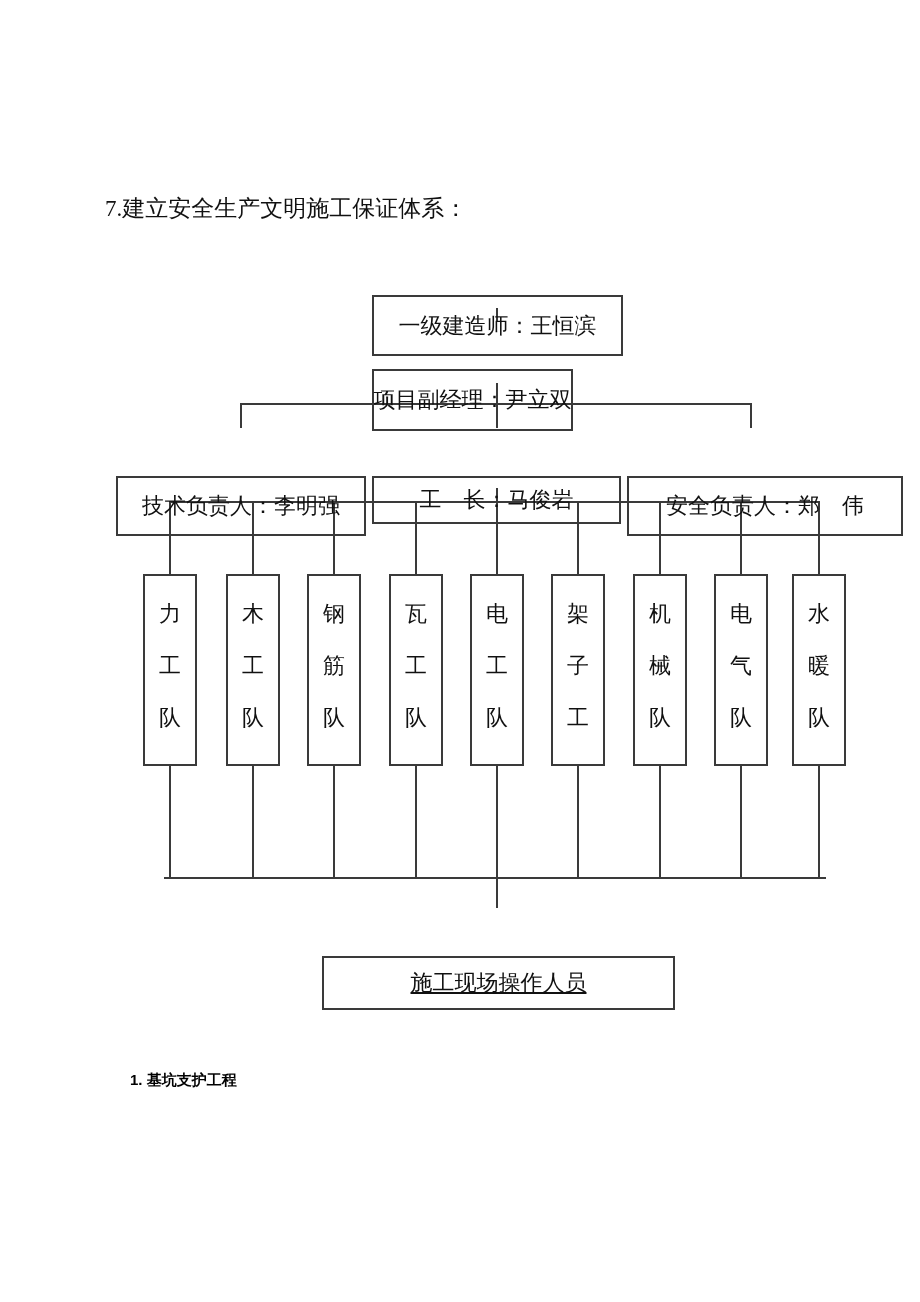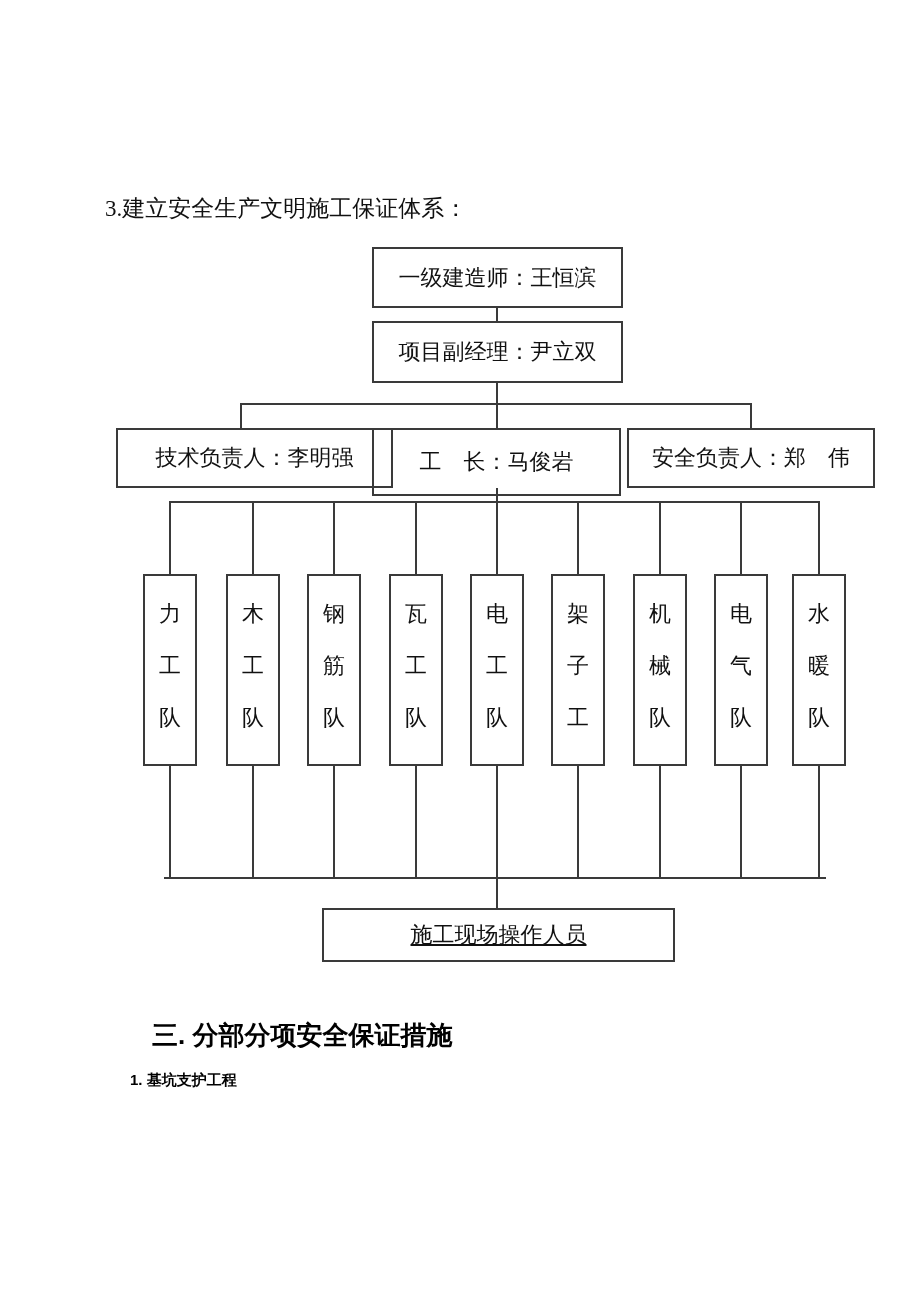--- a/index.html
+++ b/index.html
@@ -24,20 +24,21 @@
   .obox {
     position:absolute;
     border:2px solid #3a3a3a;
     box-sizing:border-box;
     background:transparent;
     display:flex; align-items:center; justify-content:center;
     font-size:22px;
     z-index:2;
     text-align:center;
     white-space:pre;
+    margin-top:48px;
   }
   .team-box {
     position:absolute;
     top:574px; width:54px; height:192px;
     border:2px solid #3a3a3a;
     box-sizing:border-box;
     background:transparent;
     font-size:22px;
     line-height:52px;
     padding-top:12px;
@@ -58,39 +59,39 @@
     z-index:0;
     white-space:pre;
   }
 </style>
 </head>
 <body>
 
 <div class="page">
 
 
-  <div class="doc-text title-line" style="left:105px; top:193px;">3.建立安全生产文明施工保证体系：</div>
+  <div class="doc-text title-line" style="left:105px; top:193px;">7.建立安全生产文明施工保证体系：</div>
 
   <div>
 
     <div class="obox" style="left:372px; top:247px; width:251px; height:61px;">一级建造师：王恒滨</div>
 
     <div class="vline" style="left:496px; top:308px; height:13px;"></div>
 
-    <div class="obox" style="left:372px; top:321px; width:251px; height:62px;">项目副经理：尹立双</div>
+    <div class="obox" style="left:372px; top:321px; width:201px; height:62px;">项目副经理：尹立双</div>
 
     <div class="vline" style="left:496px; top:383px; height:21px;"></div>
     <div class="hline" style="left:240px; top:403px; width:512px;"></div>
     <div class="vline" style="left:240px; top:403px; height:25px;"></div>
     <div class="vline" style="left:496px; top:403px; height:25px;"></div>
     <div class="vline" style="left:750px; top:403px; height:25px;"></div>
 
-    <div class="obox" style="left:116px; top:428px; width:277px; height:60px;">技术负责人：李明强</div>
-    <div class="obox" style="left:372px; top:428px; width:249px; height:68px;">工　长：马俊岩</div>
-    <div class="obox" style="left:627px; top:428px; width:248px; height:60px;">安全负责人：郑　伟</div>
+    <div class="obox" style="left:116px; top:428px; width:250px; height:60px;">技术负责人：李明强</div>
+    <div class="obox" style="left:372px; top:428px; width:249px; height:48px;">工　长：马俊岩</div>
+    <div class="obox" style="left:627px; top:428px; width:276px; height:60px;">安全负责人：郑　伟</div>
 
     <div class="vline" style="left:496px; top:488px; height:14px;"></div>
     <div class="hline" style="left:169px; top:501px; width:651px;"></div>
 
     <div class="vline" style="left:169px; top:501px; height:73px;"></div>
     <div class="vline" style="left:252px; top:501px; height:73px;"></div>
     <div class="vline" style="left:333px; top:501px; height:73px;"></div>
     <div class="vline" style="left:415px; top:501px; height:73px;"></div>
     <div class="vline" style="left:496px; top:501px; height:73px;"></div>
     <div class="vline" style="left:577px; top:501px; height:73px;"></div>
@@ -135,19 +136,18 @@
     <div class="vline" style="left:659px; top:766px; height:113px;"></div>
     <div class="vline" style="left:740px; top:766px; height:113px;"></div>
     <div class="vline" style="left:818px; top:766px; height:113px;"></div>
 
     <div class="hline" style="left:164px; top:877px; width:662px;"></div>
     <div class="vline" style="left:496px; top:877px; height:31px;"></div>
 
     <div class="obox" style="left:322px; top:908px; width:353px; height:54px;text-decoration:underline;">施工现场操作人员</div>
   </div>
 
-  <div class="doc-text heading h-major" style="left:152px; top:1018px;">三. 分部分项安全保证措施</div>
 
   <div class="doc-text heading h-minor" style="left:130px; top:1071px;">1. 基坑支护工程</div>
 
 
 
 </div>
 
 </body></html>

